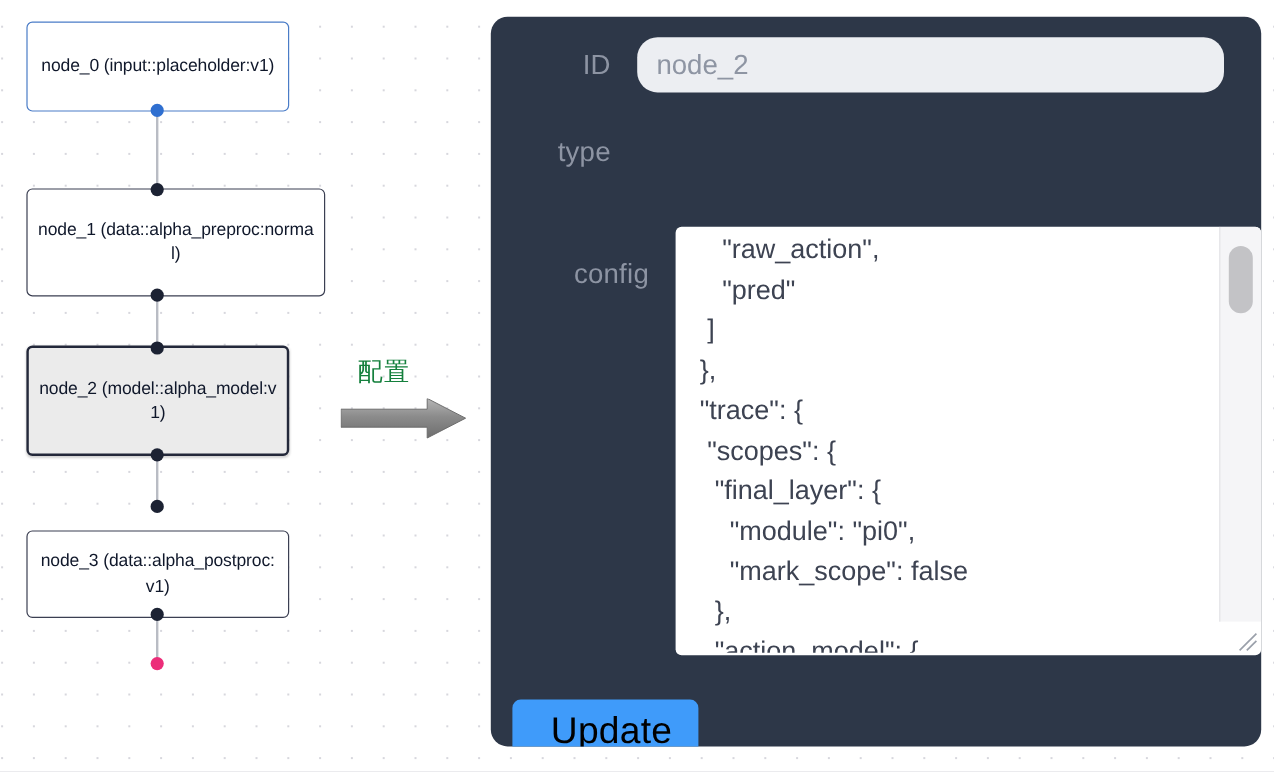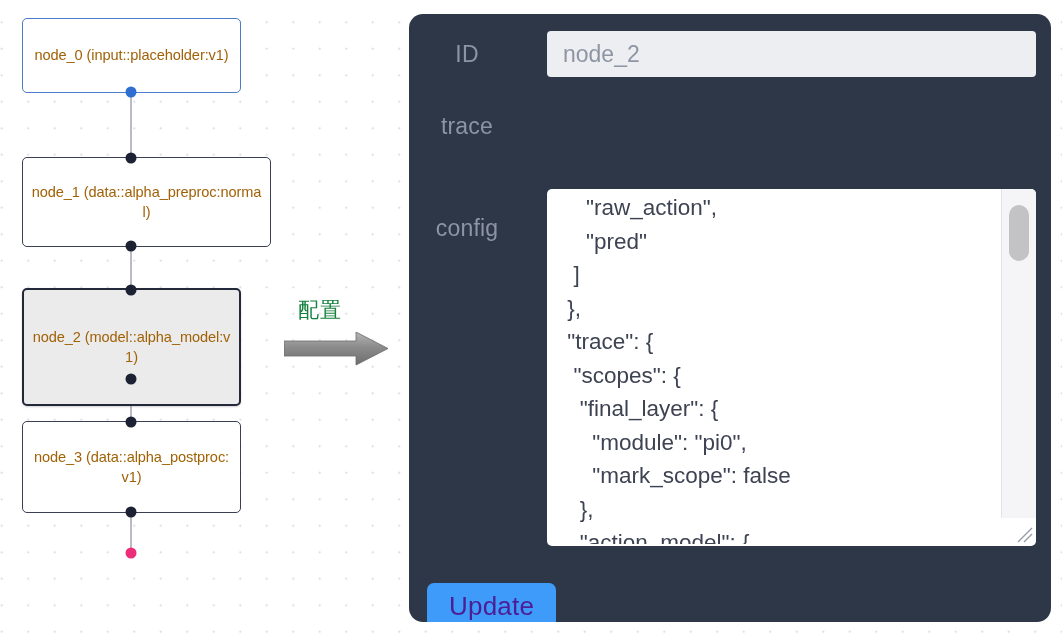--- a/index.html
+++ b/index.html
@@ -33,21 +33,21 @@
   .node {
     position: absolute;
     box-sizing: border-box;
     background: #ffffff;
     border: 1.6px solid #3b3f52;
     border-radius: 5px;
     display: flex;
     align-items: center;
     justify-content: flex-end;
     text-align: center;
-    color: #a16207;
+    color: #0f172a;
     font-size: 14.6px;
     line-height: 1.38;
     letter-spacing: -0.1px;
     padding: 2px 8px;
     z-index: 3;
   }
   .node .node-text { display: block; width: 100%; word-break: break-all; }
   .node.is-input  { border-color: #4a7cc7; border-width: 1.5px; }
   .node.is-output { border-color: #ec4e91; border-width: 1.5px; }
   .node.is-selected {
@@ -107,34 +107,34 @@
     overflow: hidden;
   }
   .field-row {
     position: absolute;
     display: flex;
     align-items: center;
     left: 0;
     width: 100%;
   }
   .field-label {
-    width: 138px;
-    text-align: center;
+    width: 122px;
+    text-align: right;
     padding-right: 22px;
     box-sizing: border-box;
     color: #8d94a3;
     font-size: 23px;
     letter-spacing: 0.2px;
   }
   .field-label.top-align { align-self: flex-start; }
   .text-input {
     box-sizing: border-box;
     background: #eceef2;
     border: none;
-    border-radius: 4px;
+    border-radius: 17px;
     color: #8e95a3;
     font-size: 23px;
     font-family: "Liberation Sans", "DejaVu Sans", sans-serif;
     padding: 0 16px;
     height: 46px;
     line-height: 46px;
     width: 489px;
     outline: none;
   }
 
@@ -185,26 +185,26 @@
   .config-resize {
     position: absolute;
     right: 2px; bottom: 2px;
     width: 20px; height: 20px;
   }
 
   #update-button {
     position: absolute;
     left: 18px; top: 569px;
     background: #3f9bfa;
-    color: #4c1d95;
+    color: #000000;
     border: none;
     border-radius: 7px;
-    font-size: 26px;
+    font-size: 31px;
     font-family: "Liberation Sans", "DejaVu Sans", sans-serif;
-    padding: 8px 22px 10px 22px;
+    padding: 8px 22px 10px 32px;
     cursor: pointer;
     letter-spacing: 0.2px;
   }
 </style>
 </head>
 <body>
 
 <div id="screen">
 
   <div id="graph-canvas">
@@ -217,26 +217,26 @@
     <div class="node is-input" style="left:22px; top:18px; width:219px; height:75px;">
       <span class="node-text">node_0
 (input::placeholder:v1)</span>
     </div>
 
     <div class="node" style="left:22px; top:157px; width:249px; height:90px;">
       <span class="node-text">node_1
 (data::alpha_preproc:normal)</span>
     </div>
 
-    <div class="node is-selected" style="left:22px; top:288px; width:219px; height:118px;">
+    <div class="node is-selected" style="left:22px; top:288px; width:219px; height:92px;">
       <span class="node-text">node_2
 (model::alpha_model:v1)</span>
     </div>
 
-    <div class="node" style="left:22px; top:421px; width:219px; height:92px;">
+    <div class="node" style="left:22px; top:442px; width:219px; height:73px;">
       <span class="node-text">node_3
 (data::alpha_postproc:v1)</span>
     </div>
 
 
     <div class="handle h-blue" style="left:131px; top:92px;"></div>
     <div class="handle" style="left:131px; top:158px;"></div>
     <div class="handle" style="left:131px; top:246px;"></div>
     <div class="handle" style="left:131px; top:290px;"></div>
     <div class="handle" style="left:131px; top:379px;"></div>
@@ -260,25 +260,25 @@
   </div>
 
   <div id="config-panel">
 
     <div class="field-row" id="row-id">
       <div class="field-label">ID</div>
       <input class="text-input" type="text" value="node_2" style="">
     </div>
 
     <div class="field-row" id="row-type">
-      <div class="field-label">trace</div>
+      <div class="field-label">type</div>
     </div>
 
     <div class="field-row" id="row-config">
-      <div class="field-label top-align" style="padding-top:26px;">config</div>
+      <div class="field-label top-align" style="padding-top:26px;margin-left:32px;">config</div>
       <div class="config-box">
         <pre class="config-text">    "raw_action",
     "pred"
   ]
  },
  "trace": {
   "scopes": {
    "final_layer": {
      "module": "pi0",
      "mark_scope": false

